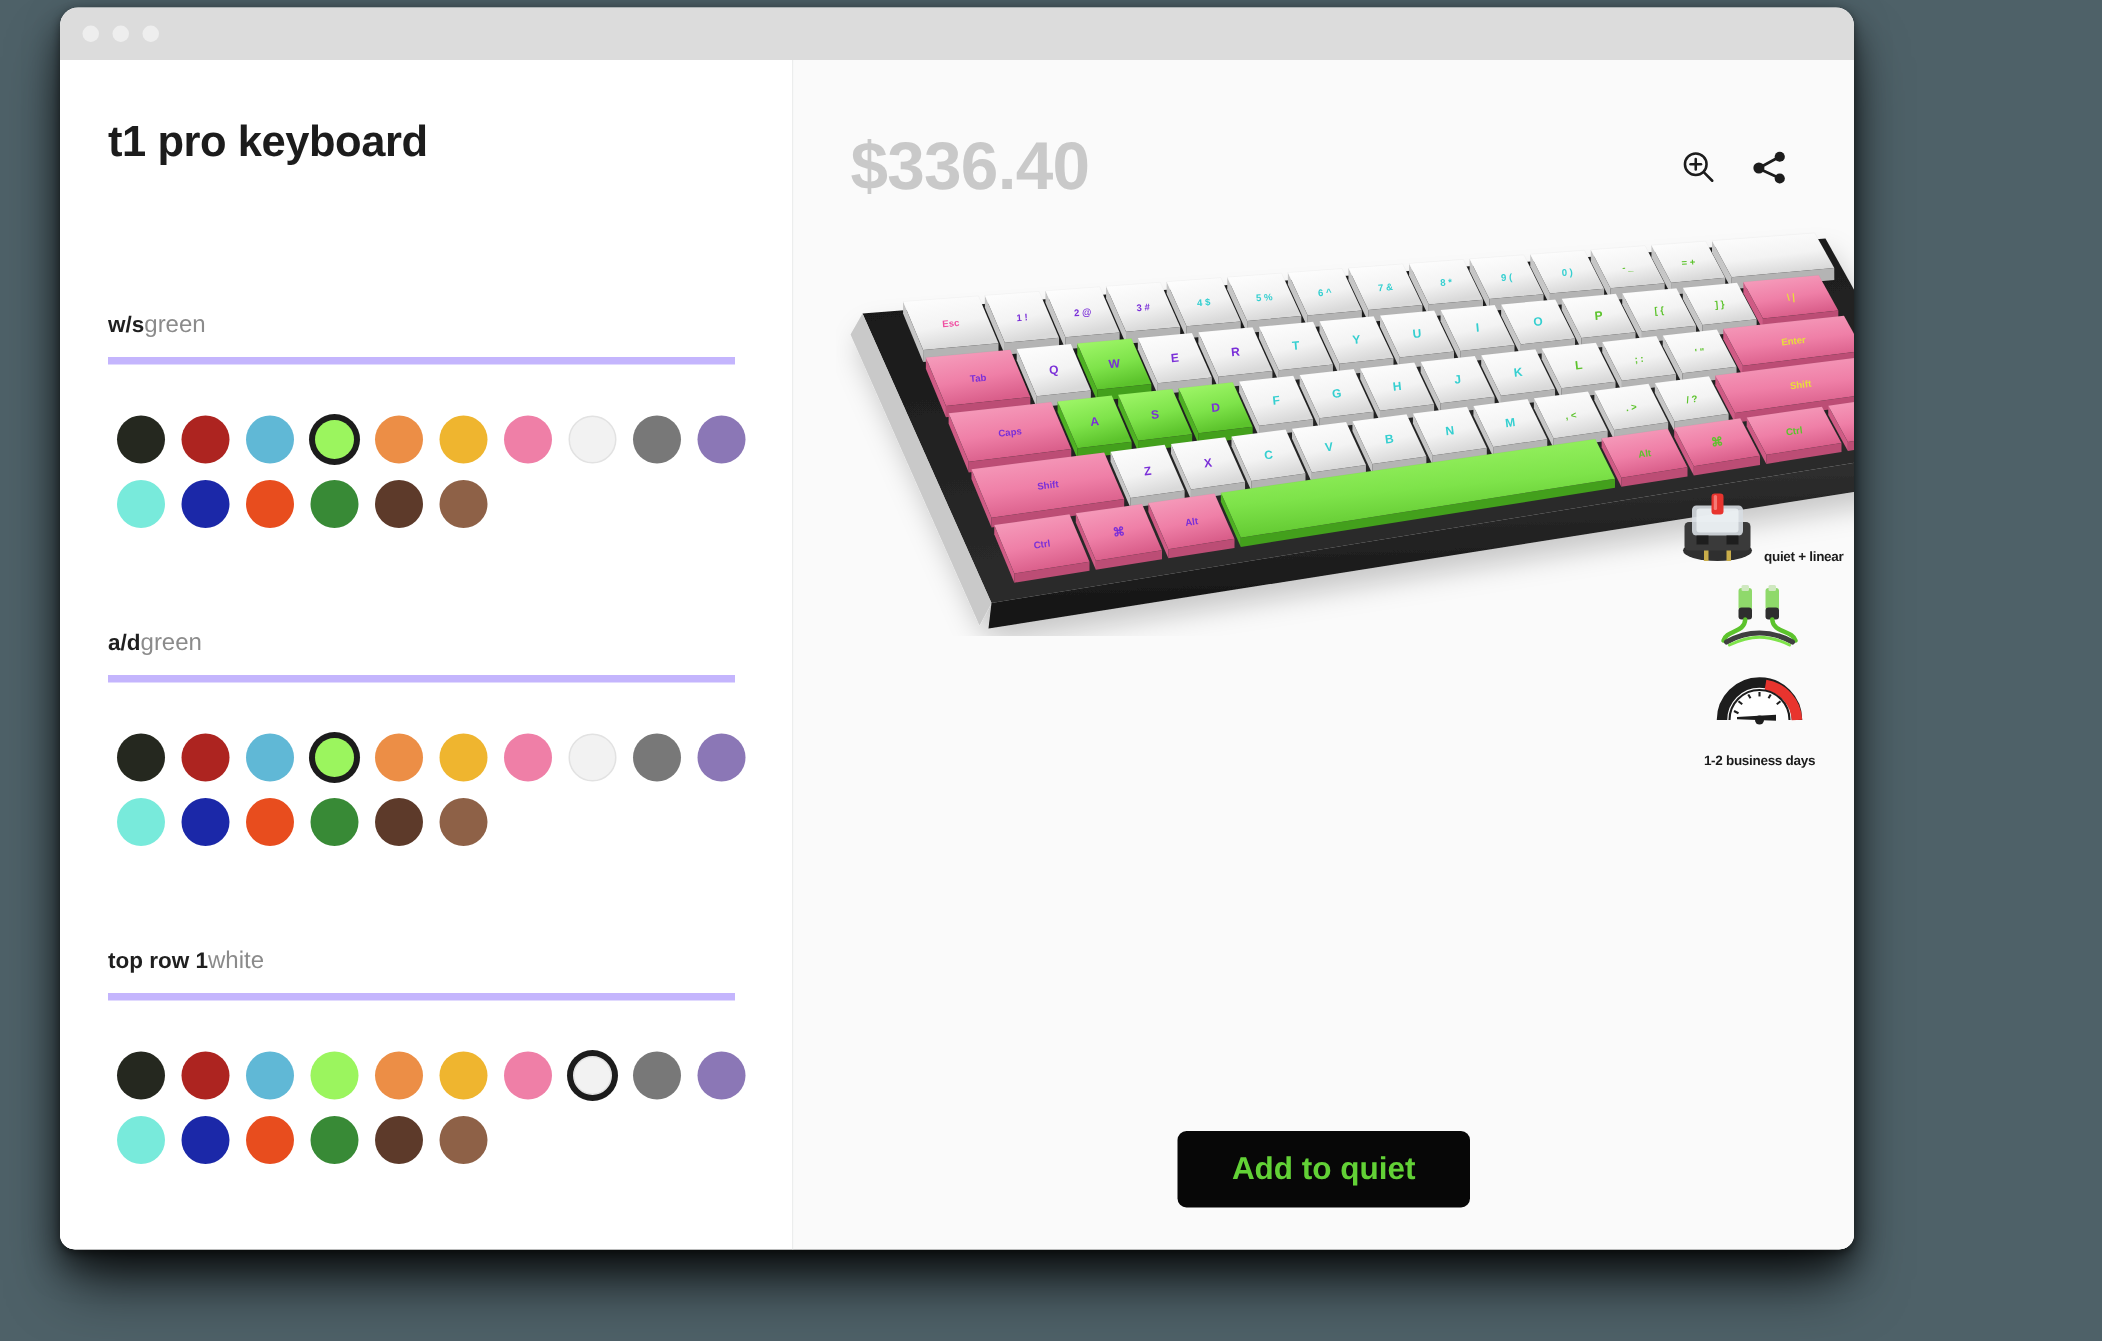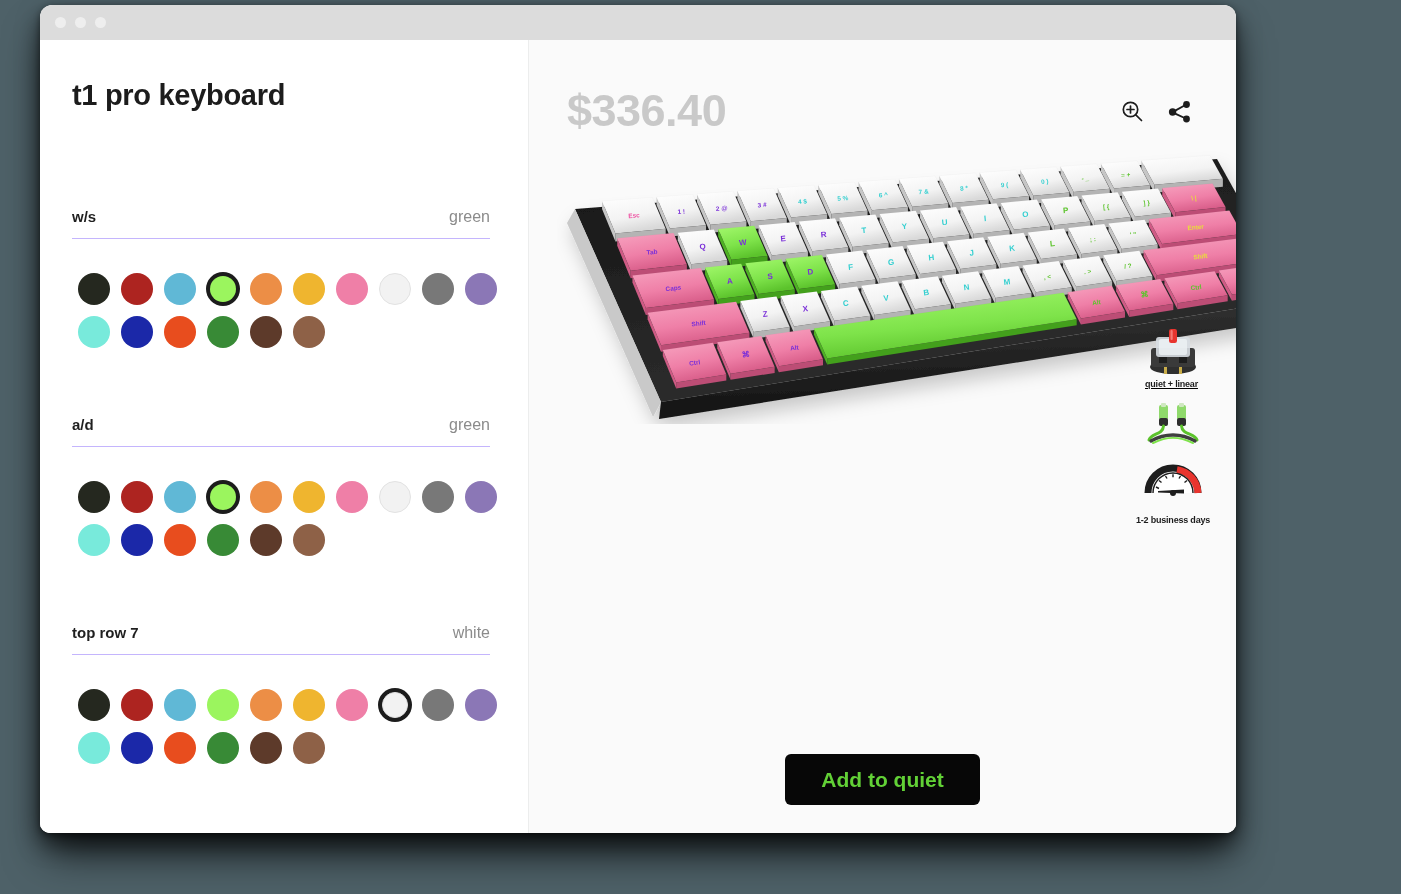--- a/index.html
+++ b/index.html
@@ -78,24 +78,24 @@
     letter-spacing: -0.3px;
     margin: 0 0 0 0;
     line-height: 1.1;
   }
   .option-group {
     margin-top: 62px;
   }
   .option-group.first { margin-top: 96px; }
   .option-head {
     display: flex;
-    justify-content: space-between;
+    justify-content: flex-start;
     align-items: baseline;
     padding-bottom: 12px;
-    border-bottom: 1px solid #c4b5fd;
+    border-bottom: 5px solid #c4b5fd;
   }
   .option-label {
     font-size: 15px;
     font-weight: bold;
     color: #1f1f1f;
   }
   .option-value {
     font-size: 16px;
     color: #8b8b8b;
     font-weight: normal;
@@ -339,21 +339,21 @@
                 <div class="swatch-cell">
                   <div class="swatch" title="darkbrown" style="background: rgb(93, 58, 42);"></div>
                 </div>
                 <div class="swatch-cell">
                   <div class="swatch" title="brown" style="background: rgb(142, 97, 71);"></div>
                 </div>
               </div>
             </div>
             <div class="option-group">
               <div class="option-head">
-                <span class="option-label">top row 7</span>
+                <span class="option-label">top row 1</span>
                 <span class="option-value">white</span>
               </div>
               <div class="swatch-grid">
                 <div class="swatch-cell">
                   <div class="swatch" title="black" style="background: rgb(37, 40, 31);"></div>
                 </div>
                 <div class="swatch-cell">
                   <div class="swatch" title="red" style="background: rgb(173, 36, 32);"></div>
                 </div>
                 <div class="swatch-cell">
@@ -839,21 +839,21 @@
                 <polygon points="674.9041639999998,145.62118199999998 725.038156,137.70397799999998 725.038156,143.783978 674.9041639999998,151.701182" fill="#bc4d75"></polygon>
                 <polygon points="661.8532359999999,121.52651800000002 674.9041639999998,145.62118199999998 674.9041639999998,151.701182 661.8532359999999,127.60651800000002" fill="#cf5b85"></polygon>
                 <polygon points="661.8532359999999,121.52651800000002 712.016444,114.35432200000001 725.038156,137.70397799999998 674.9041639999998,145.62118199999998" fill="url(#pinkKey)" stroke="rgba(0,0,0,0.05)" stroke-width="0.4"></polygon>
                 <text x="693.453" y="132.4015" transform="rotate(-8.14 693.453 129.8015)" text-anchor="middle" font-family="&quot;Liberation Sans&quot;, sans-serif" font-size="8" font-weight="bold" fill="#e8de3a">Fn</text>
               </g>
             </g>
         </svg>
 
         <div id="feature-badges">
 
-          <div style="display:flex;flex-direction:column;align-items:flex-start;gap:3px;text-decoration:underline;">
+          <div style="display:flex;flex-direction:row;align-items:flex-end;gap:3px;">
             <svg class="badge-icon" width="56" height="50" viewBox="0 0 56 50">
               <ellipse cx="28" cy="41" rx="23" ry="7" fill="#2f2f2f"></ellipse>
               <rect x="6" y="22" width="44" height="19" rx="3" fill="#3a3a3a"></rect>
               <rect x="11" y="11" width="34" height="20" rx="3" fill="#d7dde2" opacity="0.9"></rect>
               <rect x="14" y="13" width="28" height="16" rx="2" fill="#eef2f5" opacity="0.8"></rect>
               <rect x="24" y="3" width="8" height="14" rx="2.2" fill="#e8342e"></rect>
               <rect x="25.5" y="4" width="2.2" height="10" rx="1" fill="#f57a74"></rect>
               <rect x="14" y="31" width="8" height="6" fill="#1e1e1e"></rect>
               <rect x="34" y="31" width="8" height="6" fill="#1e1e1e"></rect>
               <rect x="19" y="41" width="3" height="7" fill="#c9ad4a"></rect>

